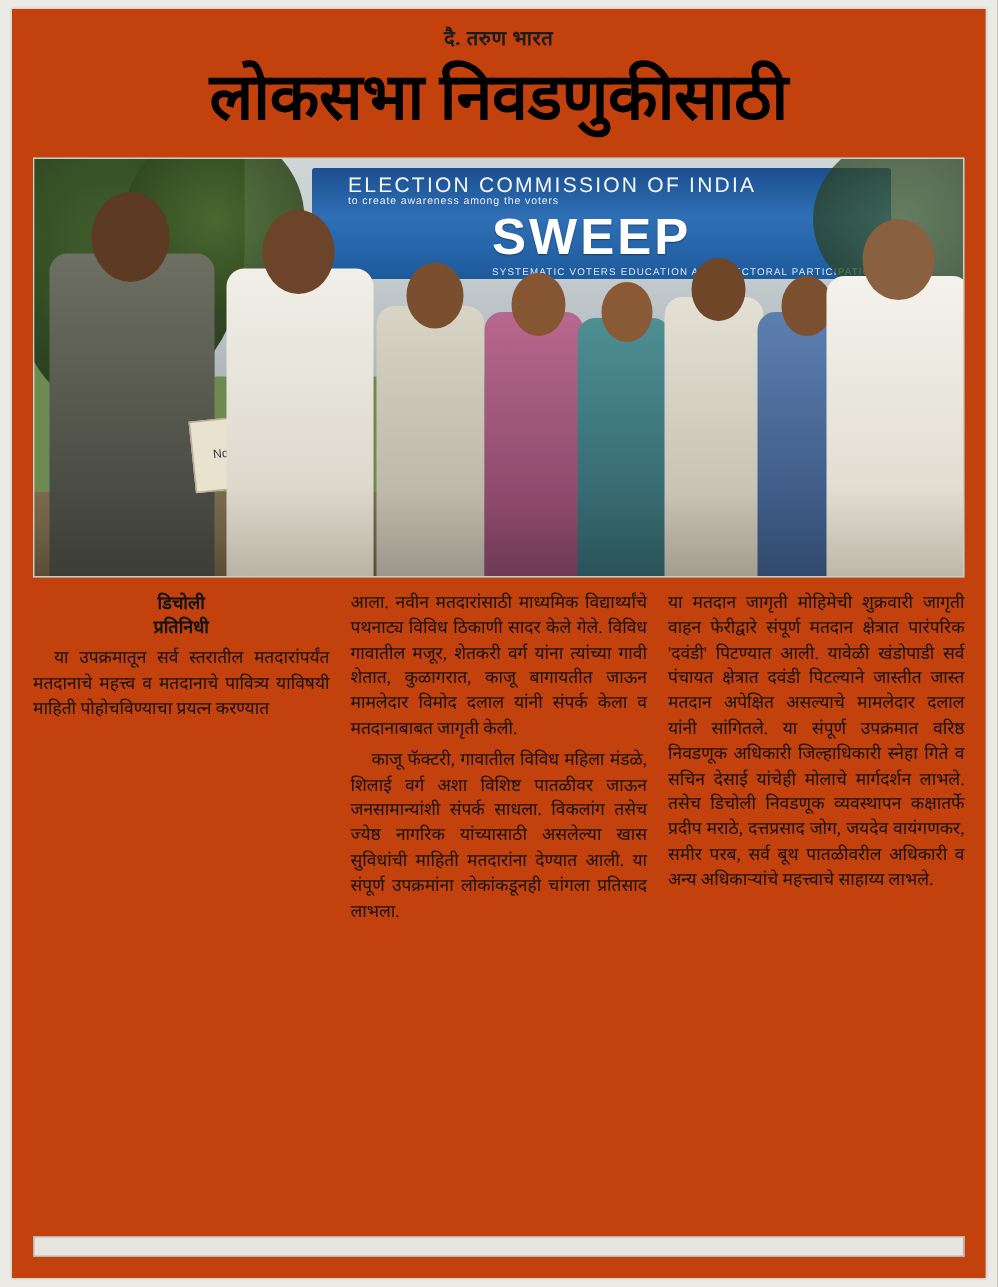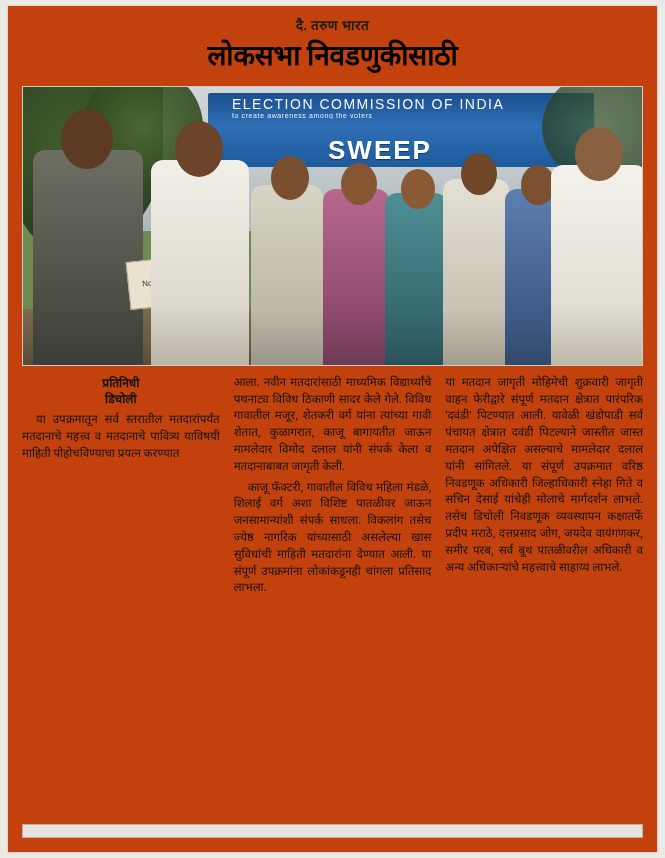--- a/index.html
+++ b/index.html
@@ -37,21 +37,21 @@
     color: #1d1d1d;
     letter-spacing: 0.4px;
     padding-top: 10px;
     height: 18px;
   }
   .headline {
     text-align: center;
     font-family: "Liberation Serif", serif;
     font-weight: bold;
     color: #000;
-    font-size: 28px;
+    font-size: 43px;
     line-height: 1.28;
     letter-spacing: -0.2px;
     margin-top: 4px;
     padding: 0 6px;
   }
   .headline .line2 {
     display: block;
   }
   .photo-wrap {
     margin-top: 12px;
@@ -111,24 +111,24 @@
     font-size: 7px;
     letter-spacing: 0.6px;
     padding-left: 24px;
     opacity: 0.9;
     white-space: nowrap;
     overflow: hidden;
   }
   .banner .b-main {
     font-family: "Liberation Sans", sans-serif;
     font-weight: bold;
-    font-size: 26px;
+    font-size: 34px;
     letter-spacing: 2px;
     padding-left: 120px;
-    margin-top: 16px;
+    margin-top: 1px;
     color: #ffffff;
     text-shadow: 0 1px 1px rgba(0,0,0,0.4);
     white-space: nowrap;
   }
   .banner .b-foot {
     font-family: "Liberation Sans", sans-serif;
     font-size: 6.5px;
     letter-spacing: 0.8px;
     padding-left: 120px;
     opacity: 0.85;
@@ -254,22 +254,22 @@
         <div class="person" style="left:528px; width:96px; height:200px; background:linear-gradient(180deg,#f4f2ec 0%,#e2ded2 70%,#bdb8aa 100%);"></div>
         <div class="head" style="left:552px; bottom:184px; width:48px; height:54px; background:#8a6140;"></div>
       </div>
     </div>
 
 
     <div class="columns">
 
       <div class="col">
         <div class="byline">
+          <div>डिचोली</div>
           <div>प्रतिनिधी</div>
-          <div>डिचोली</div>
         </div>
         <p>या उपक्रमातून सर्व स्तरातील मतदारांपर्यंत मतदानाचे महत्त्व व मतदानाचे पावित्र्य याविषयी माहिती पोहोचविण्याचा प्रयत्न करण्यात</p>
       </div>
 
       <div class="col">
         <p class="noindent">आला. नवीन मतदारांसाठी माध्यमिक विद्यार्थ्यांचे पथनाट्य विविध ठिकाणी सादर केले गेले. विविध गावातील मजूर, शेतकरी वर्ग यांना त्यांच्या गावी शेतात, कुळागरात, काजू बागायतीत जाऊन मामलेदार विमोद दलाल यांनी संपर्क केला व मतदानाबाबत जागृती केली.</p>
         <p>काजू फॅक्टरी, गावातील विविध महिला मंडळे, शिलाई वर्ग अशा विशिष्ट पातळीवर जाऊन जनसामान्यांशी संपर्क साधला. विकलांग तसेच ज्येष्ठ नागरिक यांच्यासाठी असलेल्या खास सुविधांची माहिती मतदारांना देण्यात आली. या संपूर्ण उपक्रमांना लोकांकडूनही चांगला प्रतिसाद लाभला.</p>
       </div>
 
       <div class="col">

